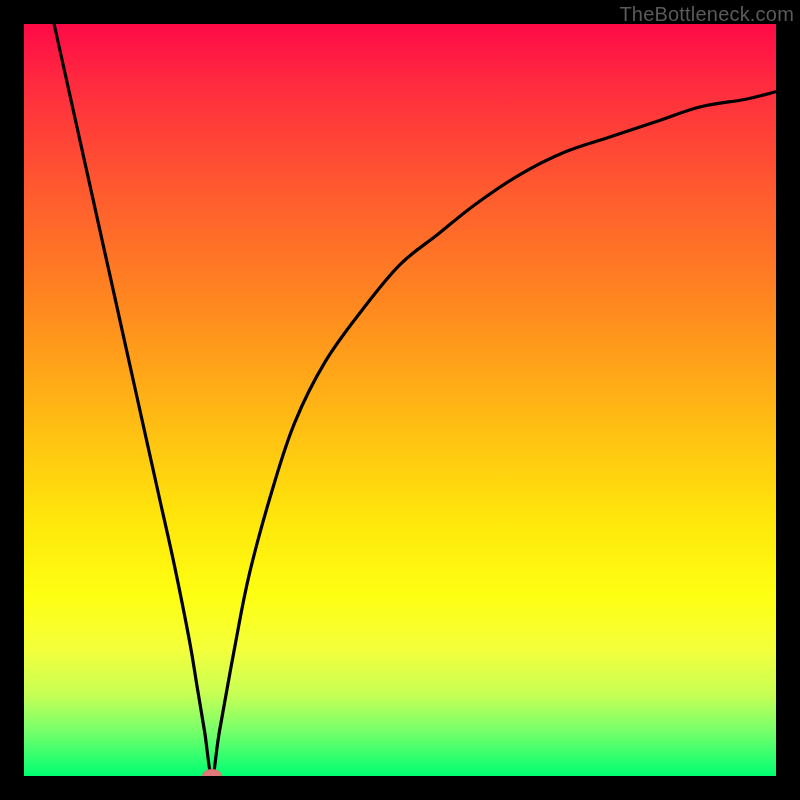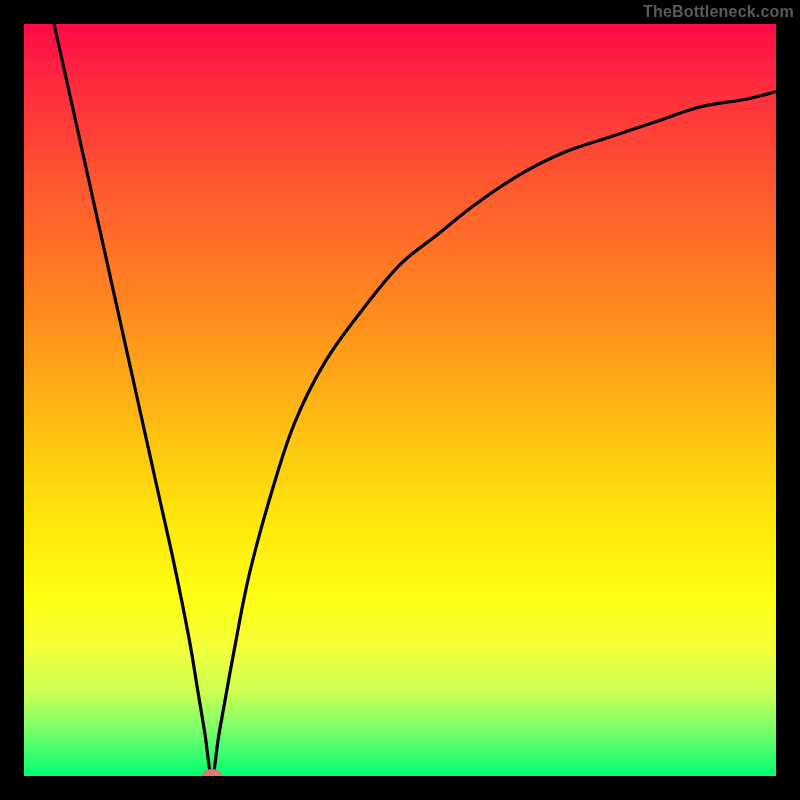--- a/index.html
+++ b/index.html
@@ -48,22 +48,22 @@
     border-radius: 50% / 50%;
     background: #e07a7a;
     border: 1px solid #d86f6f;
     transform: translate(-50%, -50%);
   }
   .watermark {
     position: absolute;
     top: 3px;
     right: 6px;
     color: #5a5a5a;
-    font-size: 16px;
-    font-weight: 700;
+    font-size: 20px;
+    font-weight: 400;
     letter-spacing: 0.2px;
     user-select: none;
   }
 </style>
 </head>
 <body>
 
 <div class="frame">
 
   <div class="plot-area">

